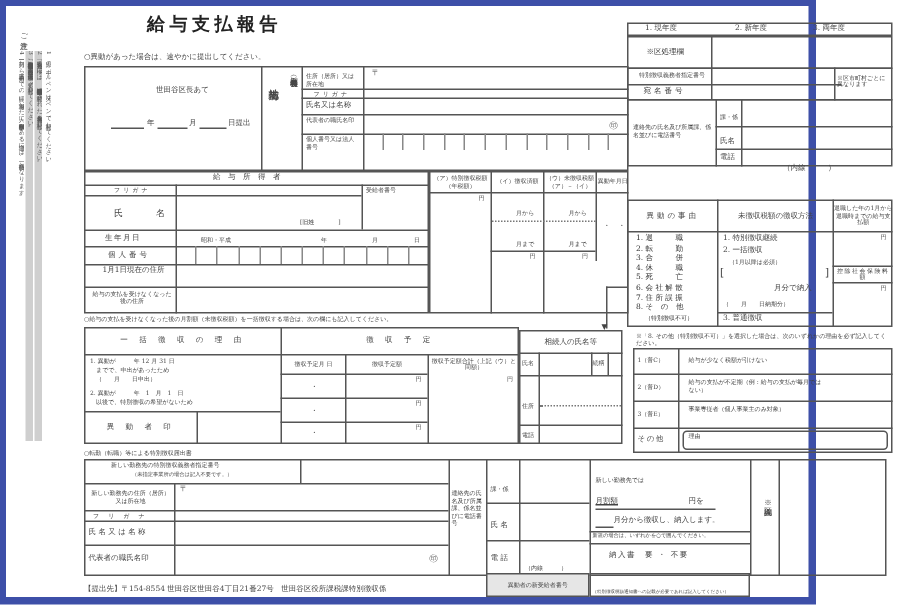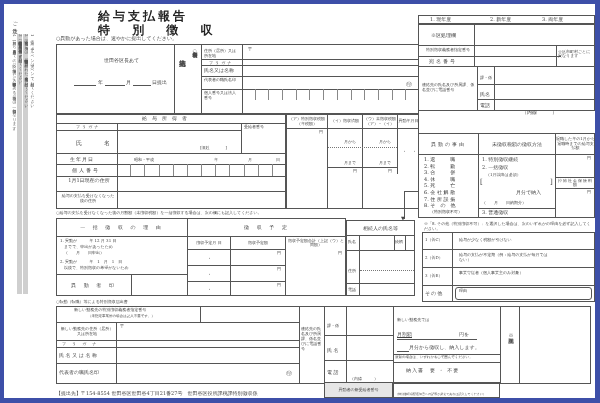--- a/index.html
+++ b/index.html
@@ -1,18 +1,18 @@
 <!DOCTYPE html>
 <html><head>
 <meta charset="utf-8">
 <style>
   * { box-sizing: border-box; margin: 0; padding: 0; }
   html, body { width: 600px; height: 403px; overflow: hidden; background: #ffffff; }
   body { font-family: "DejaVu Serif", "Liberation Serif", serif; color: #333; font-size: 5px; }
-  .page { position: absolute; left: 0; top: 0; width: 600px; height: 403px; border: 4px solid #3d4fa8; border-right-width: 5px; border-bottom-width: 5px; background: #fff; }
+  .page { position: absolute; left: 0; top: 0; width: 544px; height: 403px; border: 4px solid #3d4fa8; border-right-width: 5px; border-bottom-width: 5px; background: #fff; }
   .abs { position: absolute; }
   .bx { position: absolute; border: 1px solid #555; }
   .t { position: absolute; white-space: nowrap; color: #444; line-height: 1; }
   .title1 { font-size: 12px; font-weight: bold; letter-spacing: 3px; color: #222; }
   .title2 { font-size: 10px; font-weight: bold; color: #222; }
   .c { display: flex; align-items: center; justify-content: center; text-align: center; }
   .hl { position: absolute; border-top: 1px solid #555; }
   .vl { position: absolute; border-left: 1px solid #555; }
   .dl { position: absolute; border-top: 1px dotted #777; }
   .gray { background: #e6e6e6; }
@@ -36,21 +36,20 @@
 
   <div class="t s5 vert" style="left:8px;top:14px;">ご注意</div>
   <div class="notes">
     <div class="col">1 黒のボールペン又はペンで記載してください。</div>
     <div class="col hl2">2 「宛名番号」の欄には、特別徴収税額通知書に記載された宛名番号を記載してください。</div>
     <div class="col hl2">3 「特別徴収義務者指定番号」欄、「宛名番号」欄、「個人番号」欄は必ず記載してください。</div>
     <div class="col">4 一月一日から四月三十日までの間に退職した人に未徴収税額がある場合には、一括徴収となります。</div>
   </div>
 
   <div class="t title1" style="left:94px;top:6px;">給与支払報告</div>
-  <div class="t title1" style="left:94px;top:20px;letter-spacing:9px;">特 別 徴 収</div>
   <div class="t s5" style="left:52px;top:32px;">○異動があった場合は、速やかに提出してください。</div>
 
   <div class="bx" style="left:414px;top:11px;width:177px;height:9px;"></div>
   <div class="t s5" style="left:426px;top:13px;">1. 現年度</div>
   <div class="t s5" style="left:486px;top:13px;">2. 新年度</div>
   <div class="t s5" style="left:538px;top:13px;">3. 両年度</div>
 
   <div class="bx" style="left:414px;top:20px;width:177px;height:22px;"></div>
   <div class="vl" style="left:470px;top:20px;height:42px;"></div>
   <div class="t s5" style="left:427px;top:29px;">※区処理欄</div>

